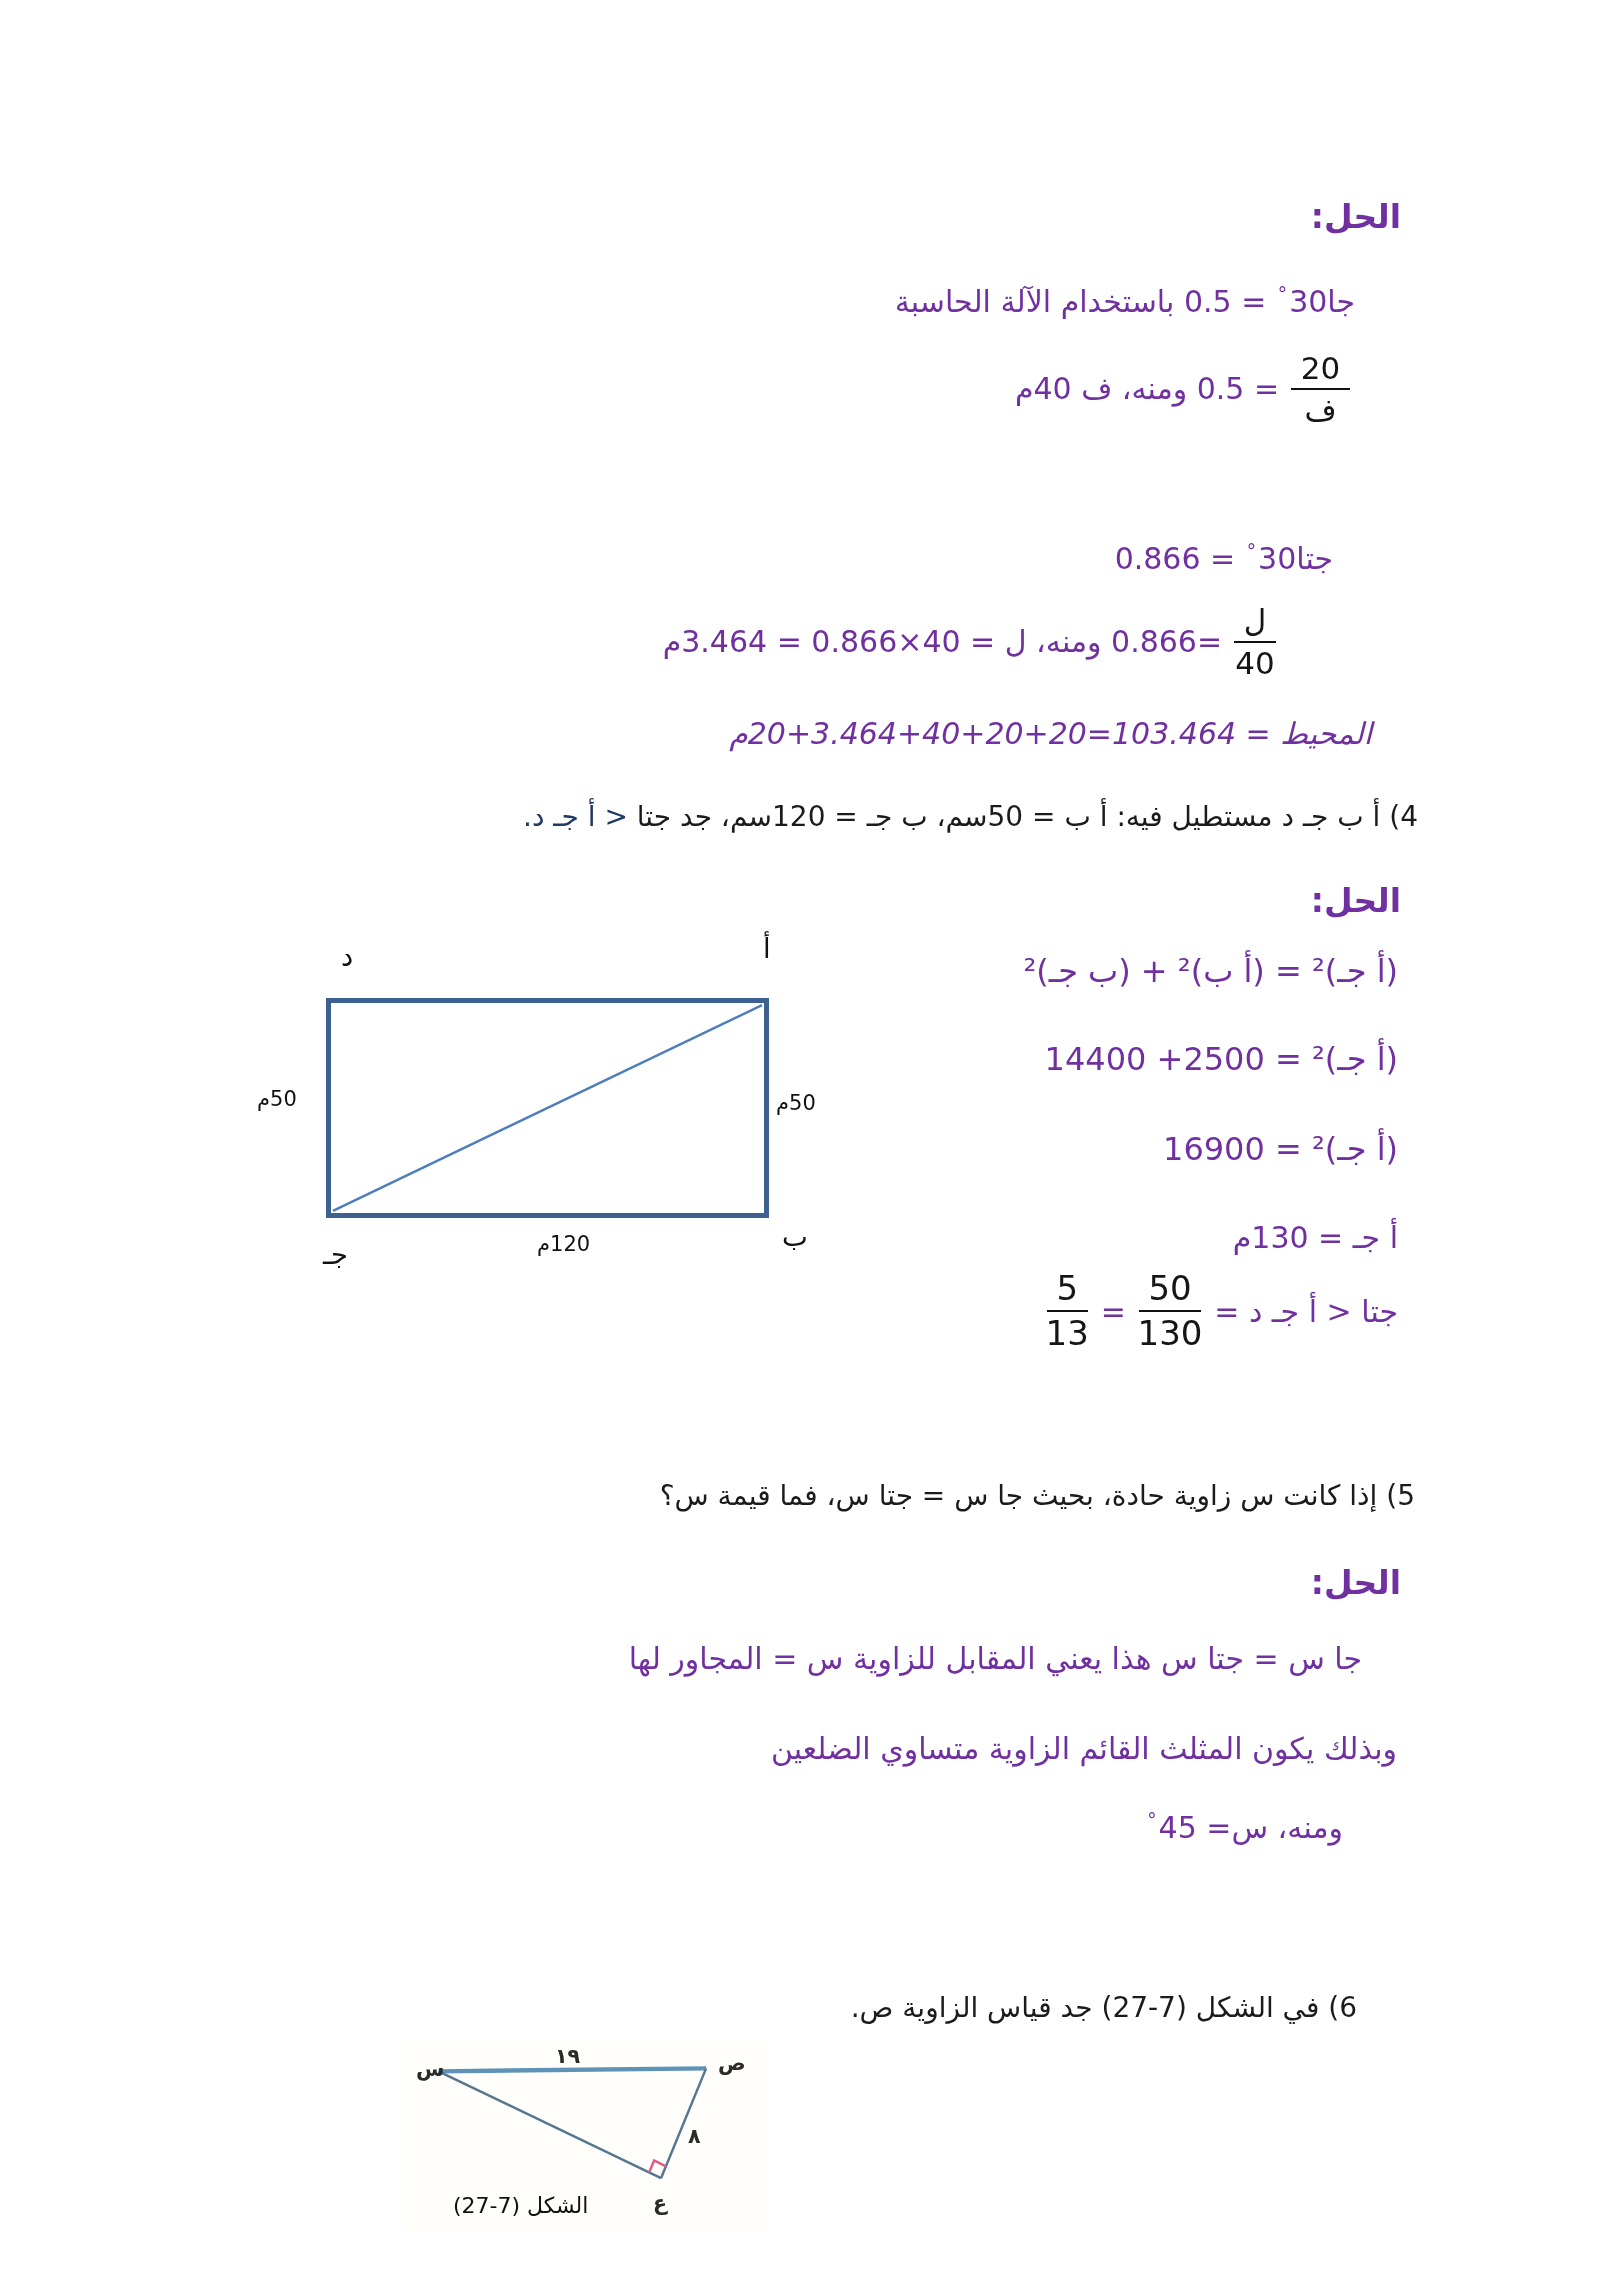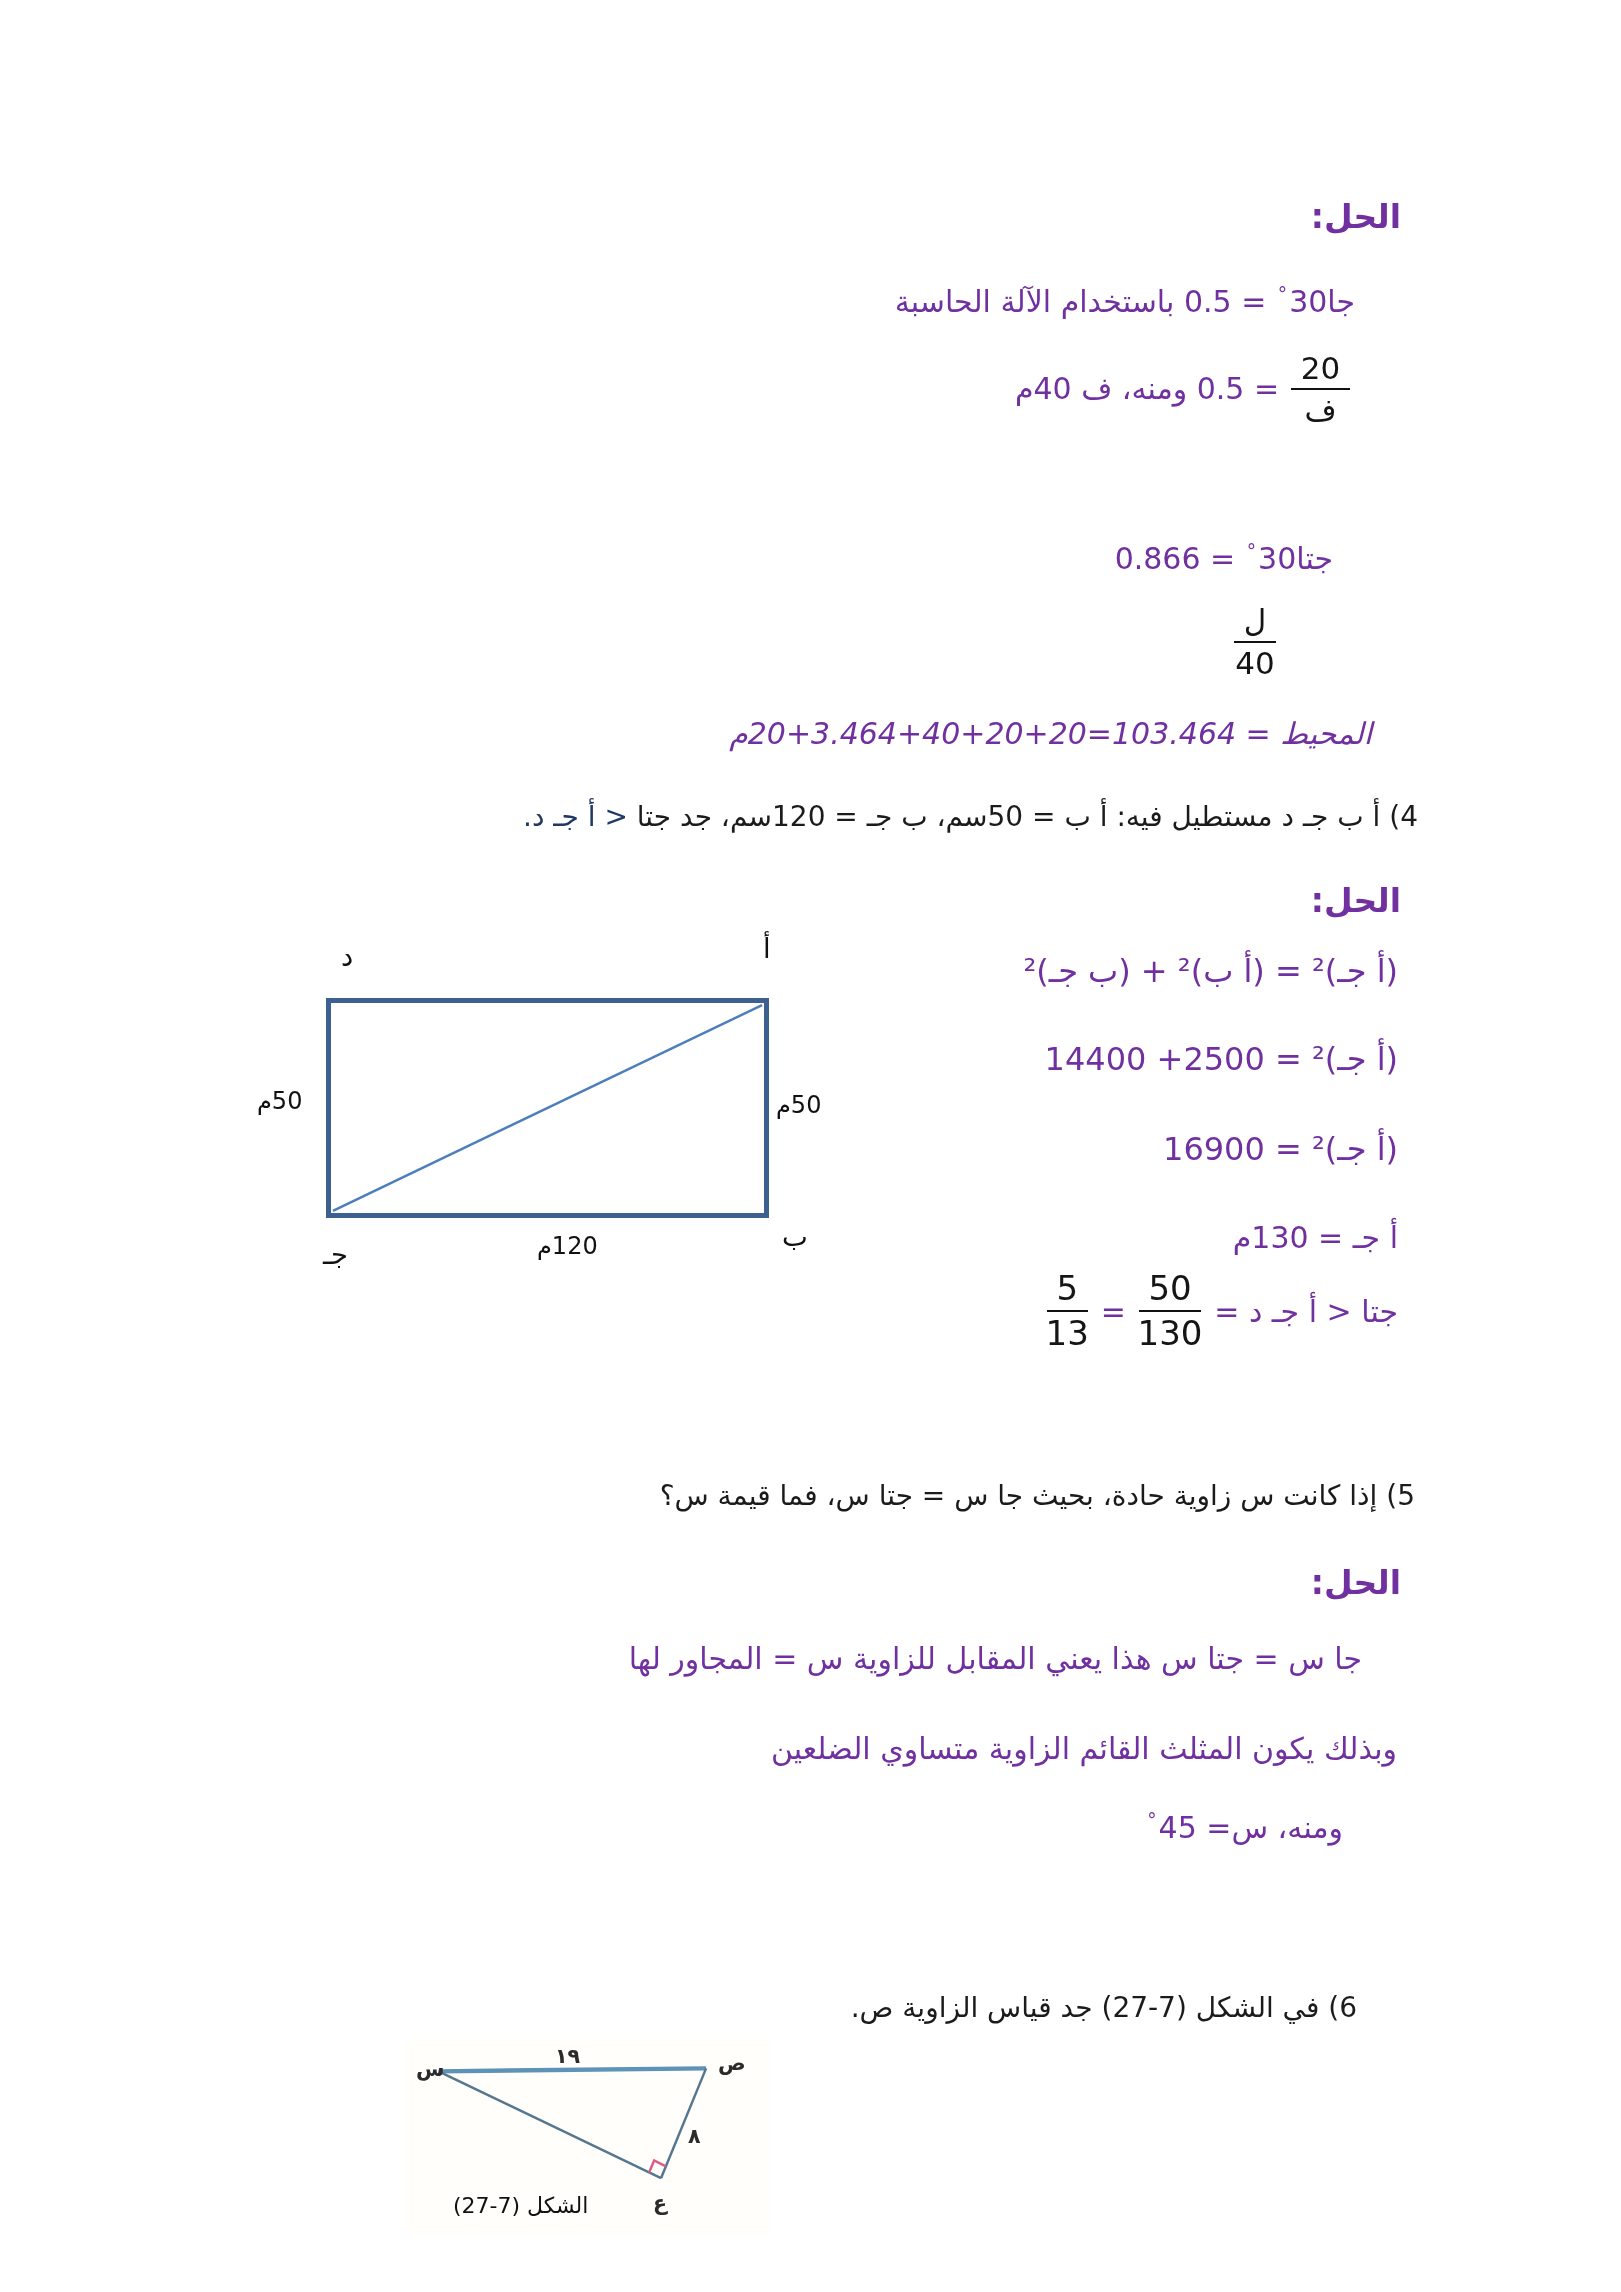--- a/index.html
+++ b/index.html
@@ -28,21 +28,21 @@
   .frac .fn{border-bottom:2.9px solid #111;padding:0 9.8px 2.9px;}
   .frac .fd{padding-top:2.9px;}
   .frac.big{font-size:34px;}
   
   #rect-box{
     position:absolute;left:326px;top:998px;width:433px;height:210px;
     border:5.9px solid #3C6190;background:#ffffff;
   }
   #rect-box svg{display:block;width:100%;height:100%;}
   .figlabel{font-size:27.4px;color:#111;}
-  .dimlabel{font-size:24px;color:#111;}
+  .dimlabel{font-size:21px;color:#111;}
   
   #tri-wrap{position:absolute;left:405px;top:2039px;width:365px;height:196px;background:#fffefb;}
   #tri-wrap svg{display:block;width:100%;height:100%;}
   .trilabel{position:absolute;font-size:20.6px;font-weight:bold;color:#2b2b2b;white-space:nowrap;}
   #caption{font-size:22px;color:#111;}
   .gap-right{margin-right:41px;}
 </style>
 </head>
 <body>
 
@@ -66,20 +66,21 @@
   <div class="abs rtl body31 purple" style="top:539px;right:288px;">
     <span>جتا30</span><sup class="deg">°</sup>
     <span>= 0.866</span>
   </div>
 
   <div class="abs fracline body31 purple" style="top:604px;right:345px;">
     <span class="frac">
       <span class="fn">ل</span>
       <span class="fd">40</span>
     </span>
+    <span>=0.866 ومنه، ل = 40×0.866 = 3.464م</span>
   </div>
 
   <div class="abs rtl body31 purple" style="top:714px;right:249px;font-style:italic;">
     <span>المحيط =</span>
     <span class="ltr">20+3.464+40+20+20=103.464</span><span>م</span>
   </div>
 
   <div class="abs rtl body30 black" style="top:799px;right:203px;">
     <span>4) أ ب جـ د مستطيل فيه: أ ب = 50سم، ب جـ = 120سم، جد جتا </span><span class="navy">&lt; أ جـ د.</span>
   </div>

